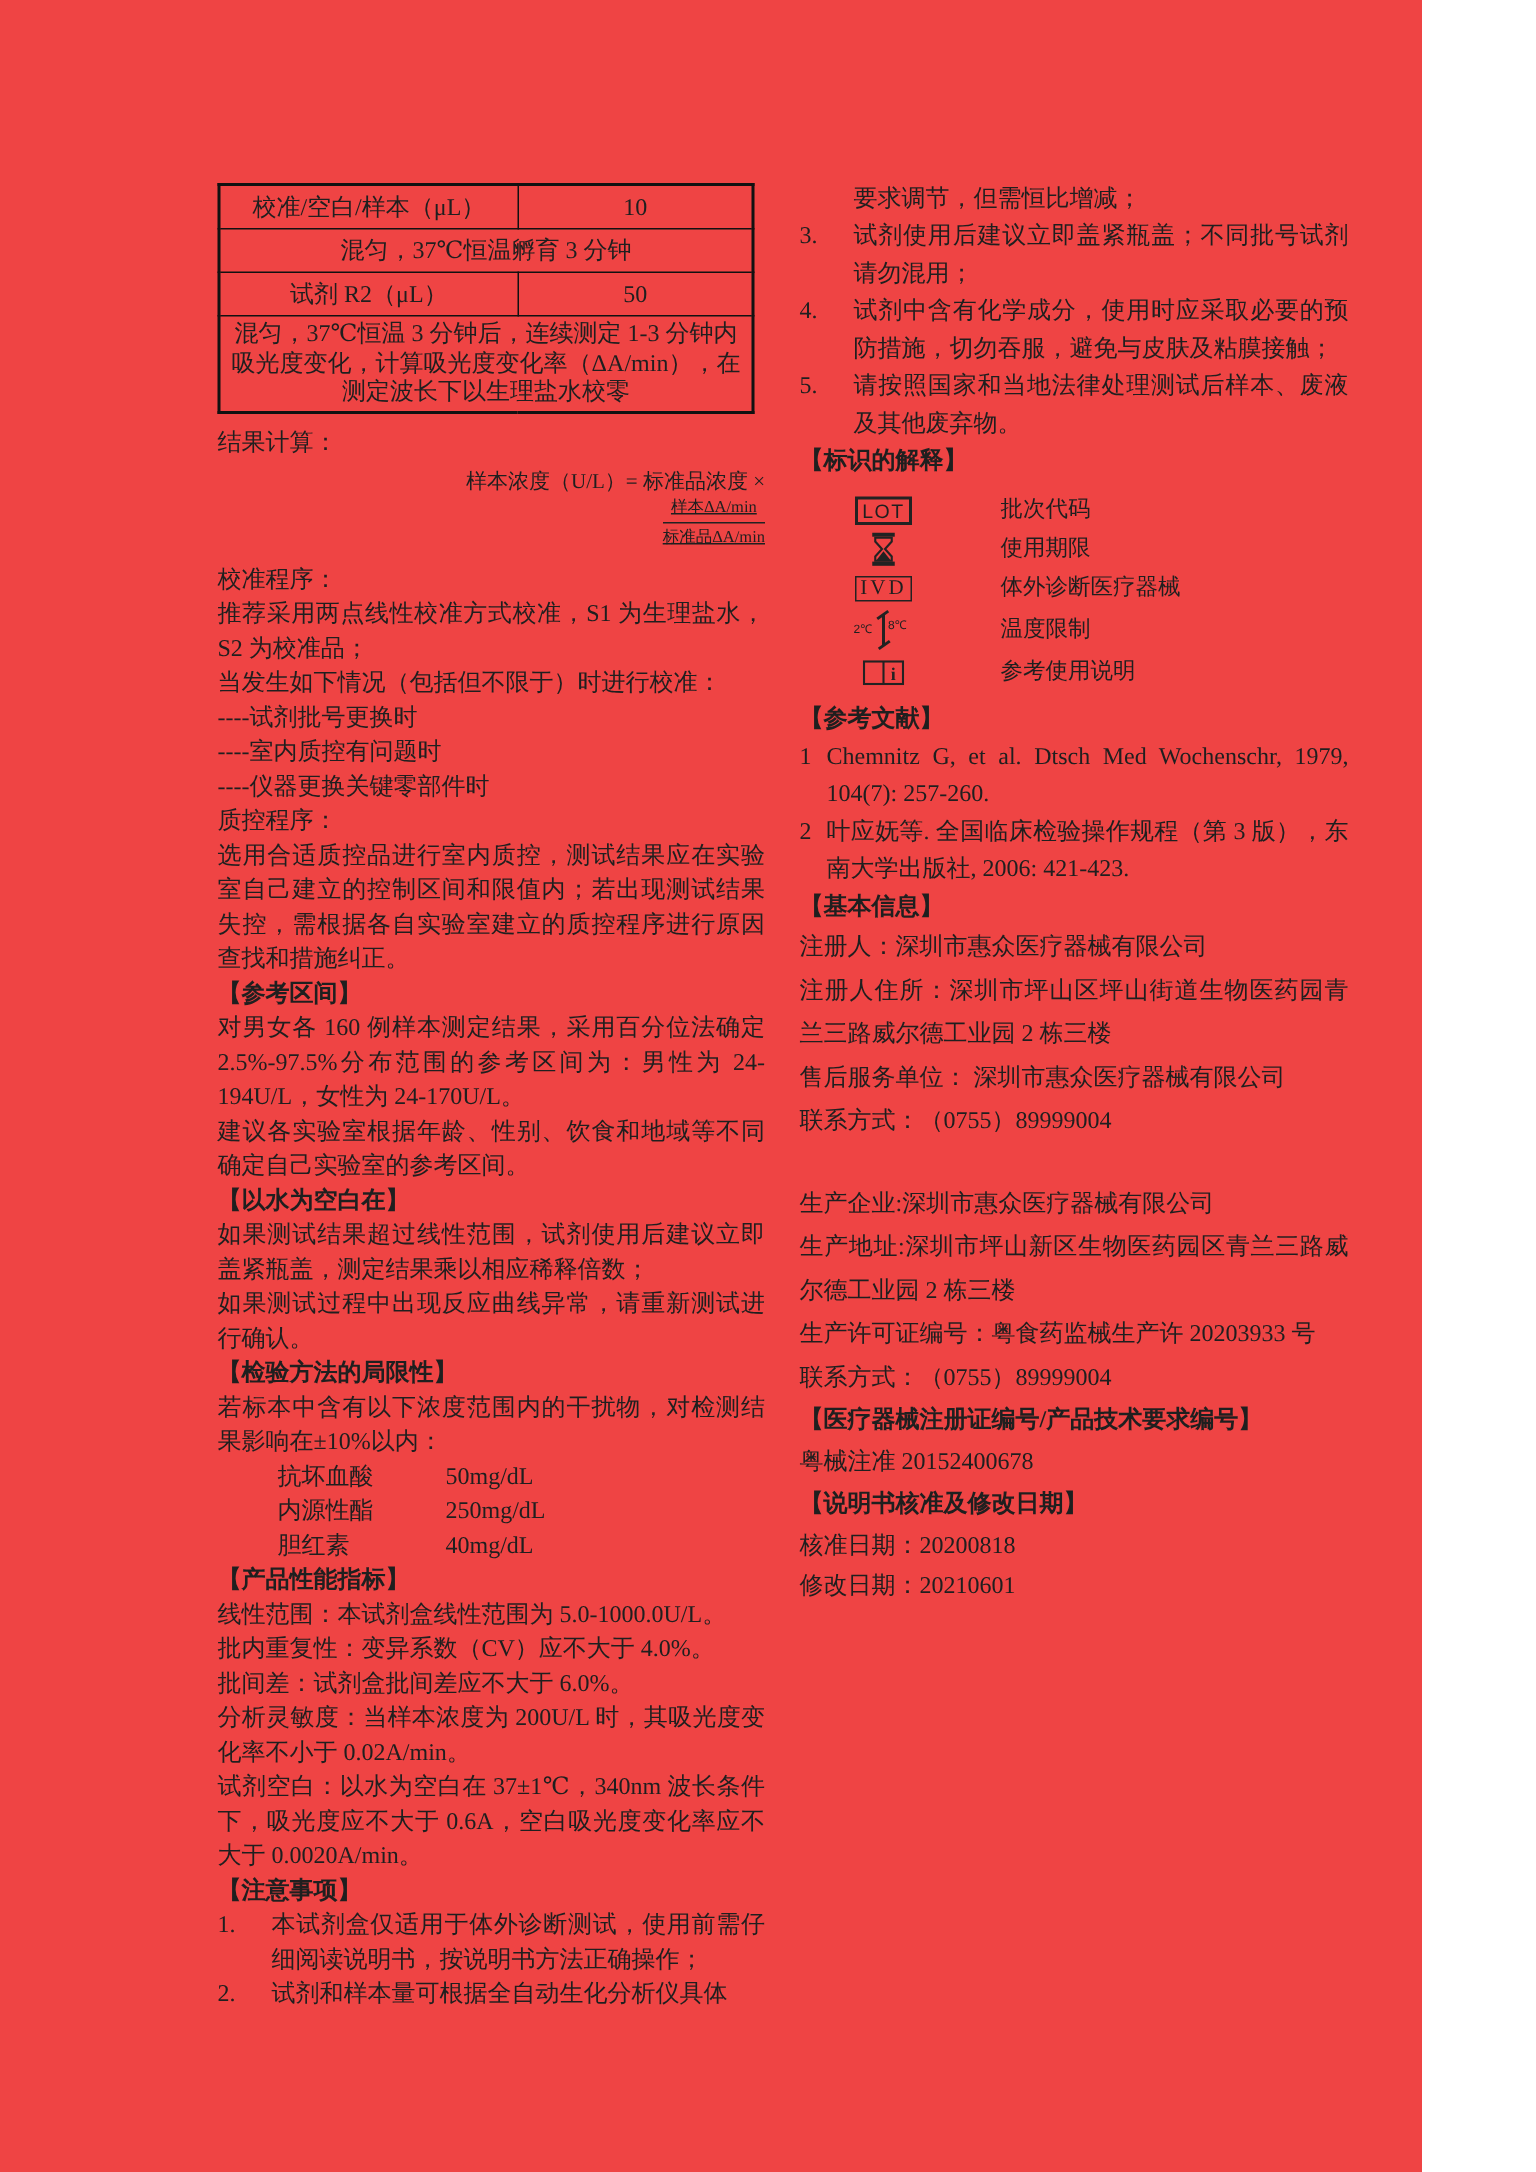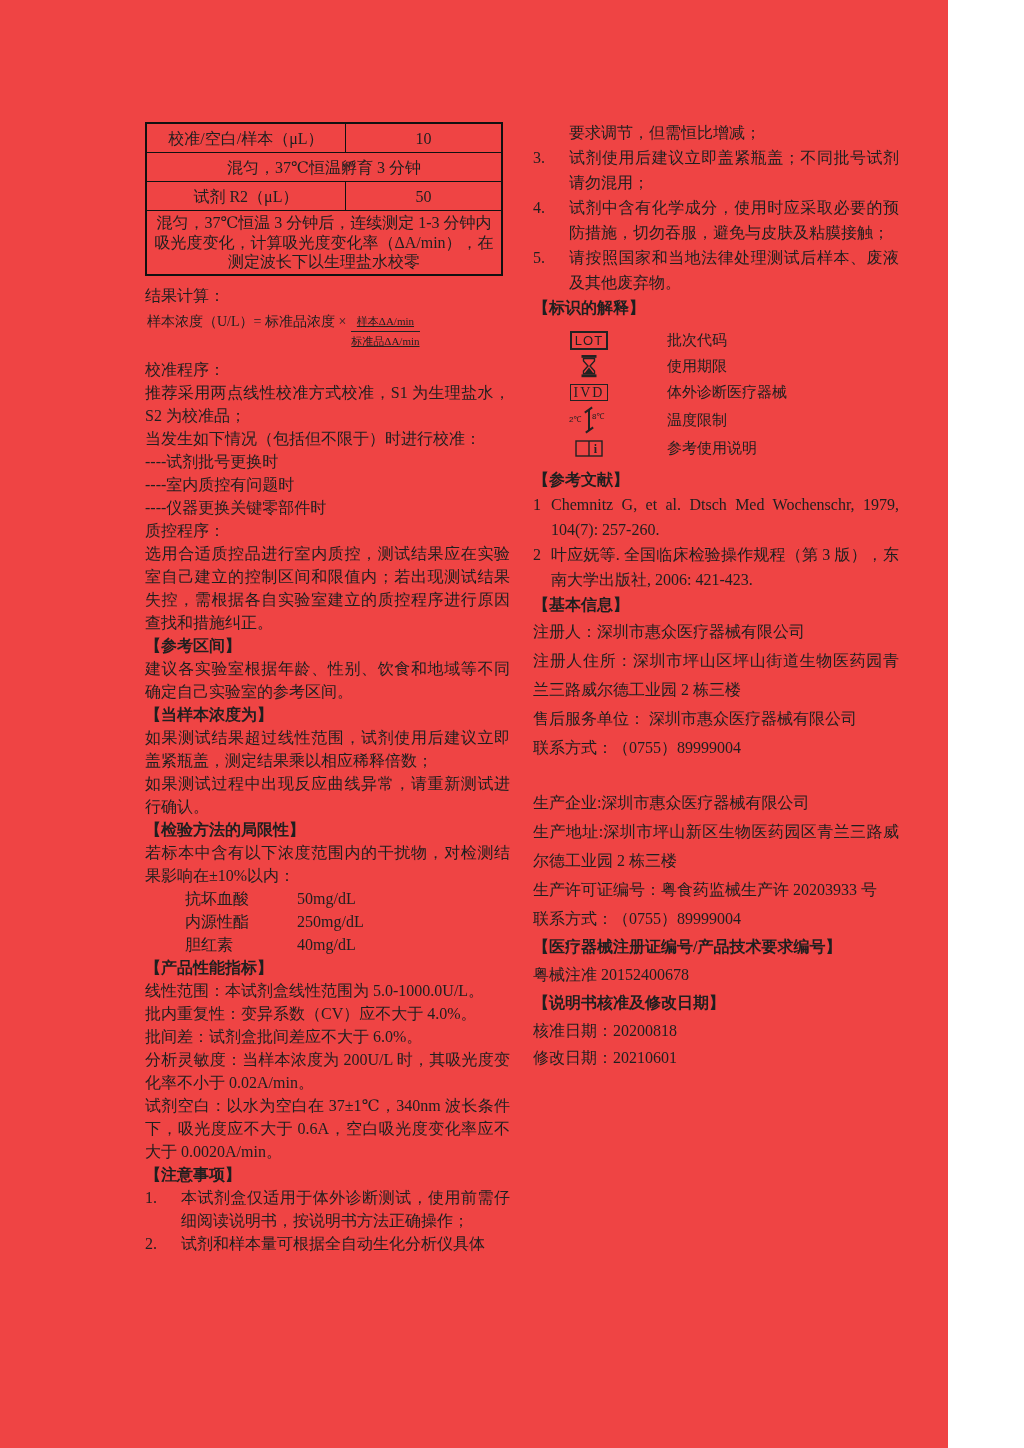--- a/index.html
+++ b/index.html
@@ -9,21 +9,21 @@
   #col-left{left:145px;top:122px;width:365px;}
   #col-right{left:533px;top:120px;width:366px;line-height:25px;}
   p{margin:0;text-align:justify;}
   .heading{font-weight:bold;text-align:left;}
   .plain{text-align:left;}
   
   table.proc{border-collapse:collapse;width:358px;border:2px solid #111;margin:0 0 8px 0;}
   table.proc td{border:1px solid #111;text-align:center;font-size:16px;padding:2px 4px;height:24px;}
   td.note{line-height:19.5px;padding:2px 6px;height:auto;}
   
-  .formula{display:flex;align-items:flex-start;font-size:14px;margin:6px 0 8px 2px;line-height:17px;text-align:left;}
+  .formula{display:flex;align-items:flex-end;font-size:14px;margin:6px 0 8px 2px;line-height:17px;text-align:left;flex-direction:column;}
   .frac{display:inline-block;text-align:center;font-size:11px;margin-left:5px;text-decoration:underline;}
   .frac .num{display:block;border-bottom:1px solid #222;padding:0 3px 1px 3px;}
   .frac .den{display:block;padding-top:1px;}
   
   .numitem{display:flex;}
   .numitem .n{width:36px;flex:0 0 36px;text-align:left;}
   .numitem .t{flex:1;text-align:justify;}
   .refitem{display:flex;}
   .refitem .n{width:18px;flex:0 0 18px;}
   .refitem .t{flex:1;text-align:justify;}
@@ -86,23 +86,24 @@
     <p>推荐采用两点线性校准方式校准，S1 为生理盐水，S2 为校准品；</p>
     <p>当发生如下情况（包括但不限于）时进行校准：</p>
     <p class="plain">----试剂批号更换时</p>
     <p class="plain">----室内质控有问题时</p>
     <p class="plain">----仪器更换关键零部件时</p>
 
     <p class="plain">质控程序：</p>
     <p>选用合适质控品进行室内质控，测试结果应在实验室自己建立的控制区间和限值内；若出现测试结果失控，需根据各自实验室建立的质控程序进行原因查找和措施纠正。</p>
 
     <p class="heading">【参考区间】</p>
+    <p>对男女各 160 例样本测定结果，采用百分位法确定 2.5%-97.5%分布范围的参考区间为：男性为 24-194U/L，女性为 24-170U/L。</p>
     <p>建议各实验室根据年龄、性别、饮食和地域等不同确定自己实验室的参考区间。</p>
 
-    <p class="heading">【当样本浓度为】</p>
+    <p class="heading">【以水为空白在】</p>
     <p>如果测试结果超过线性范围，试剂使用后建议立即盖紧瓶盖，测定结果乘以相应稀释倍数；</p>
     <p>如果测试过程中出现反应曲线异常，请重新测试进行确认。</p>
 
     <p class="heading">【检验方法的局限性】</p>
     <p>若标本中含有以下浓度范围内的干扰物，对检测结果影响在±10%以内：</p>
     <div class="interf">
       <span class="iname">抗坏血酸</span>
       <span class="ival">50mg/dL</span>
     </div>
     <div class="interf">

